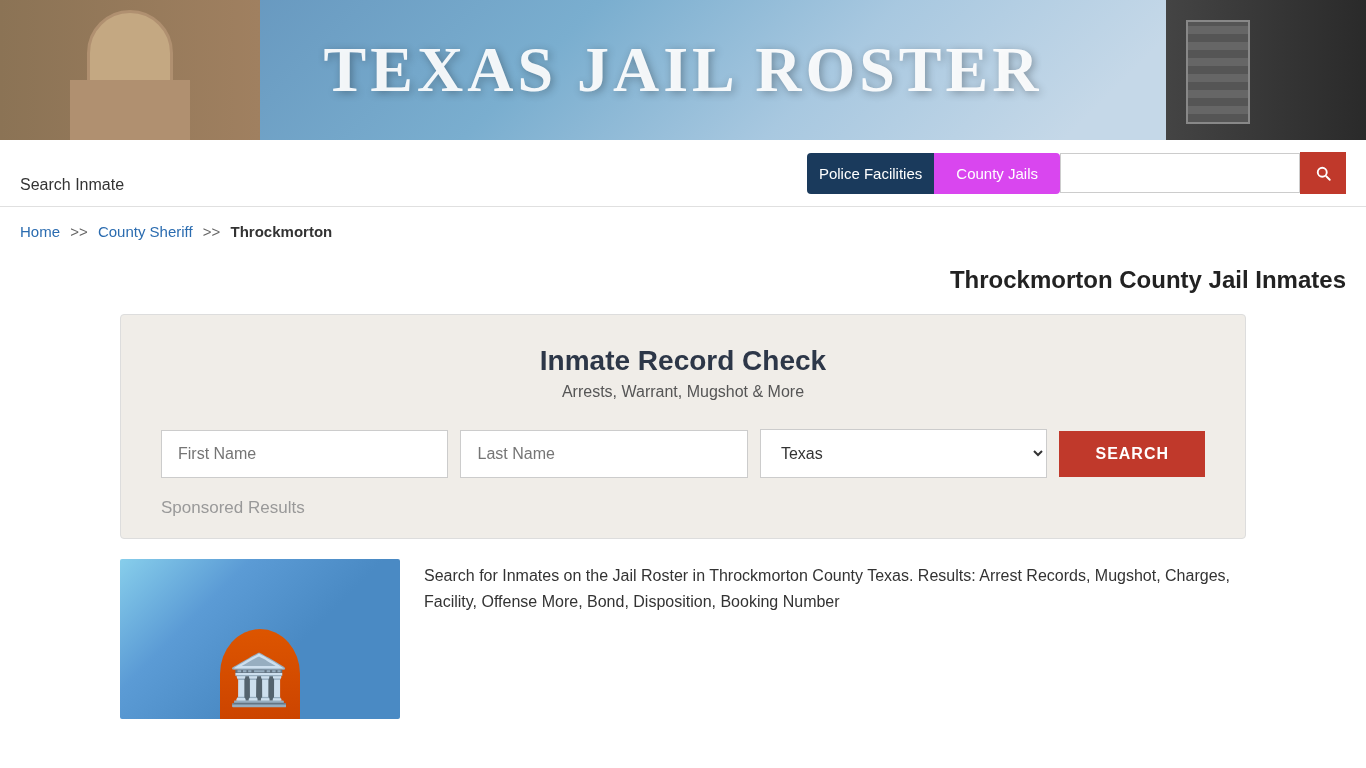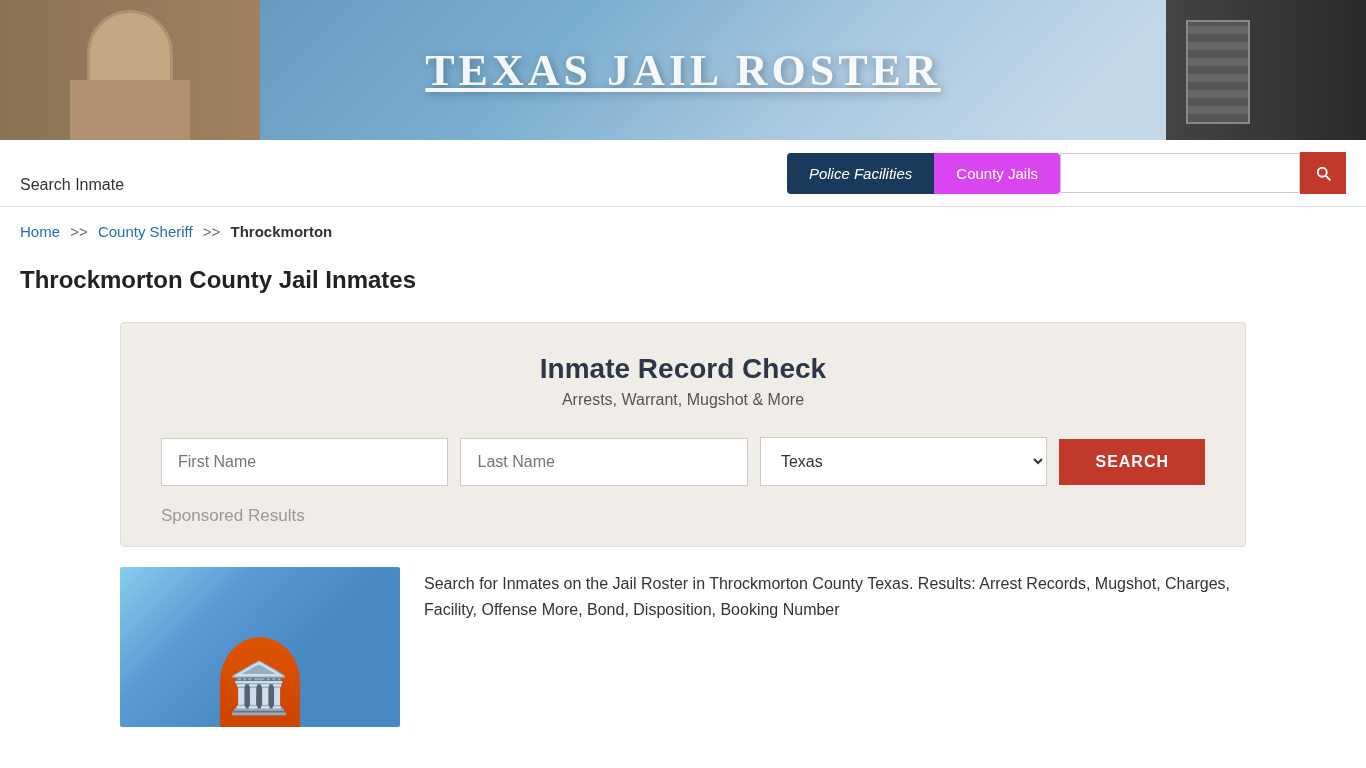--- a/index.html
+++ b/index.html
@@ -10,29 +10,28 @@
       width: 100%;
       height: 140px;
       background: linear-gradient(135deg, #5b8ab5 0%, #7aaecf 40%, #a8c8e0 60%, #c5d8e8 80%);
       position: relative;
       overflow: hidden;
       display: flex;
       align-items: center;
       justify-content: center;
     }
     .header-banner .banner-title {
-      font-size: 44px;
+      font-size: 64px;
       font-weight: 700;
       color: rgba(255,255,255,0.92);
       letter-spacing: 4px;
       text-transform: uppercase;
       font-family: Georgia, serif;
       text-shadow: 2px 2px 8px rgba(0,0,0,0.3);
       z-index: 2;
-      text-decoration: underline;
     }
     .banner-capitol {
       position: absolute;
       left: 0;
       top: 0;
       width: 260px;
       height: 140px;
       background: linear-gradient(to right, #8b7355, #a08060);
       overflow: hidden;
     }
@@ -96,25 +95,24 @@
     }
     .navbar-right {
       display: flex;
       align-items: center;
       gap: 0;
     }
     .btn-police {
       background: #1a3a5c;
       color: #fff;
       border: none;
-      padding: 12px 22px;
+      padding: 12px 12px;
       font-size: 15px;
       cursor: pointer;
       border-radius: 4px 0 0 4px;
-      font-style: italic;
     }
     .btn-county {
       background: #d946ef;
       color: #fff;
       border: none;
       padding: 12px 22px;
       font-size: 15px;
       cursor: pointer;
       border-radius: 0 4px 4px 0;
     }
@@ -154,22 +152,22 @@
       color: #666;
       margin: 0 6px;
     }
     .breadcrumb .current {
       font-weight: 700;
       color: #333;
     }
 
     
     .page-title-section {
-      text-align: left;
-      padding: 10px 20px 28px;
+      text-align: right;
+      padding: 10px 20px 20px;
     }
     .page-title-section h1 {
       font-size: 24px;
       font-weight: 700;
       color: #222;
     }
 
     
     .record-check-box {
       margin: 0 120px 20px;

